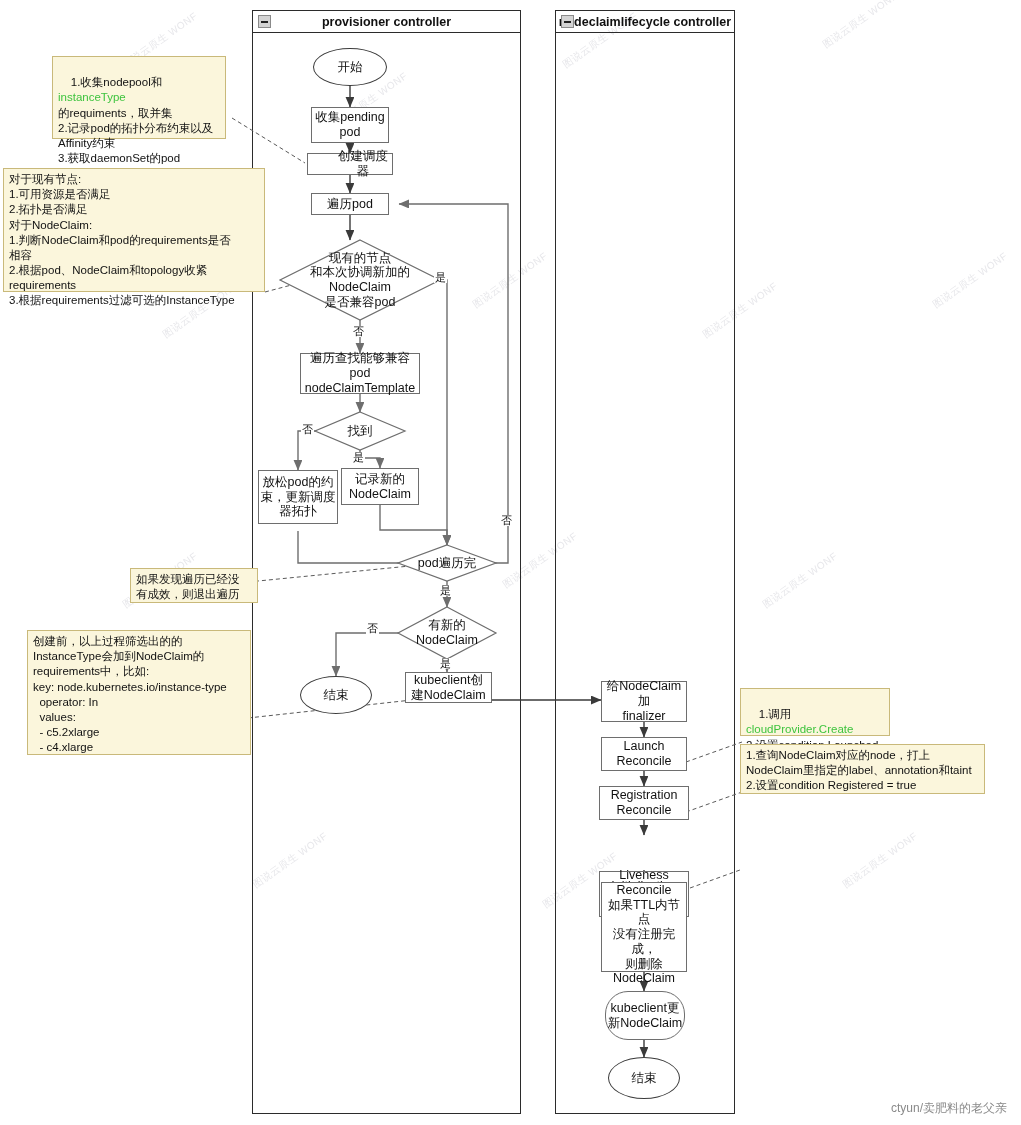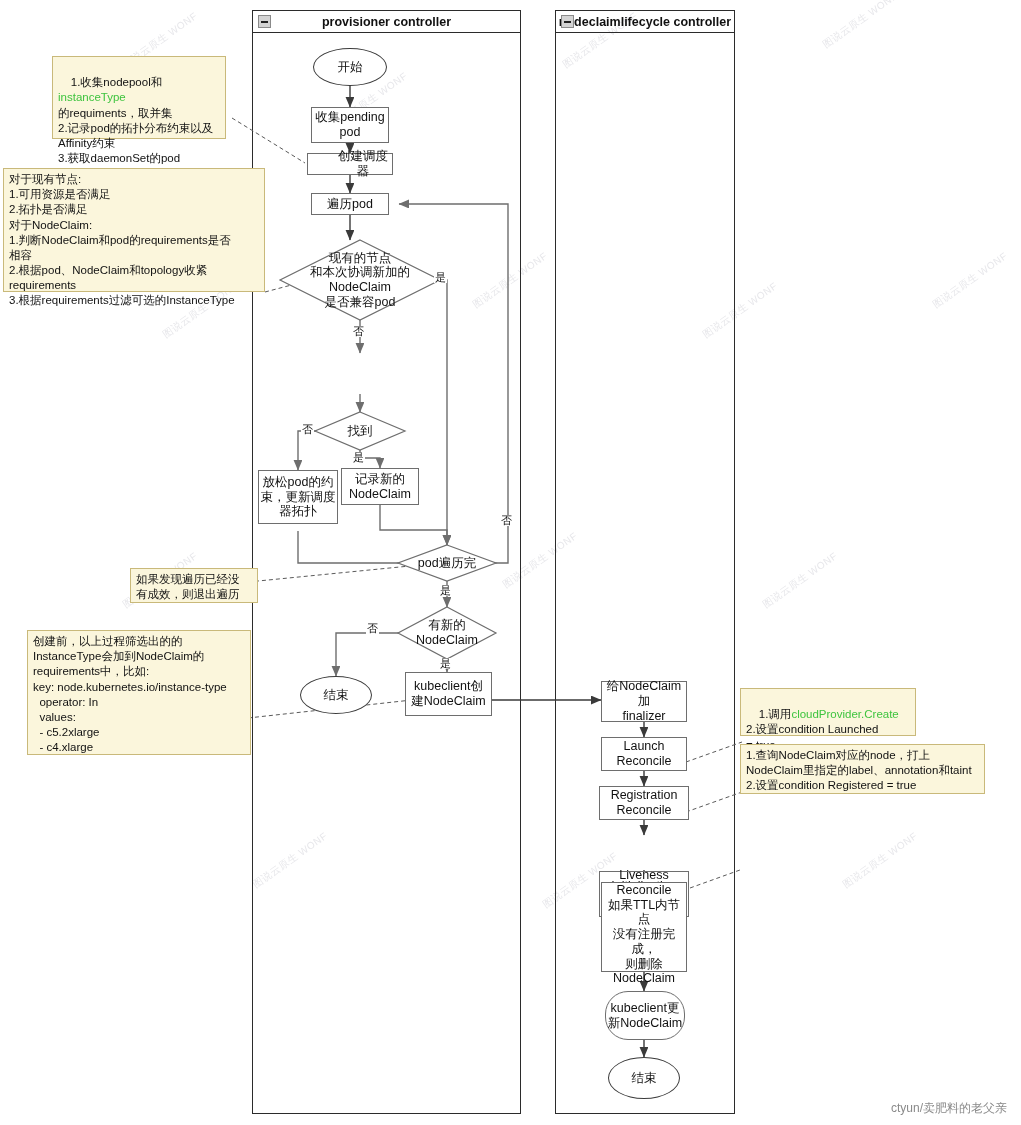--- a/index.html
+++ b/index.html
@@ -188,20 +188,22 @@
   <div class="dia-wrap" style="left:280px;top:240px;width:160px;height:80px;">
     <svg width="160" height="80">
         <polygon points="80,0 160,40 80,80 0,40" fill="#fff" stroke="#6e6e6e" stroke-width="1.2"></polygon>
       </svg>
     <div class="dia-label" style="white-space:pre-line;">现有的节点
 和本次协调新加的
 NodeClaim
 是否兼容pod</div>
   </div>
 
+  <div class="node rect" style="left:300px;top:353px;width:120px;height:41px;white-space:pre-line;">遍历查找能够兼容pod
+nodeClaimTemplate</div>
 
   <div class="dia-wrap" style="left:315px;top:412px;width:90px;height:38px;">
     <svg width="90" height="38">
         <polygon points="45,0 90,19 45,38 0,19" fill="#fff" stroke="#6e6e6e" stroke-width="1.2"></polygon>
       </svg>
     <div class="dia-label">找到</div>
   </div>
 
   <div class="node rect" style="left:341px;top:468px;width:78px;height:37px;white-space:pre-line;">记录新的
 NodeClaim</div>
@@ -220,21 +222,21 @@
   <div class="dia-wrap" style="left:398px;top:607px;width:98px;height:52px;">
     <svg width="98" height="52">
         <polygon points="49,0 98,26 49,52 0,26" fill="#fff" stroke="#6e6e6e" stroke-width="1.2"></polygon>
       </svg>
     <div class="dia-label" style="white-space:pre-line;">有新的
 NodeClaim</div>
   </div>
 
   <div class="node term" style="left:300px;top:676px;width:72px;height:38px;">结束</div>
 
-  <div class="node rect" style="left:405px;top:672px;width:87px;height:44px;white-space:pre-line;">kubeclient创
+  <div class="node rect" style="left:405px;top:672px;width:87px;height:31px;white-space:pre-line;">kubeclient创
 建NodeClaim</div>
 
   <div class="elbl" style="left:434px;top:272px;">是</div>
   <div class="elbl" style="left:352px;top:326px;">否</div>
   <div class="elbl" style="left:301px;top:424px;">否</div>
   <div class="elbl" style="left:352px;top:452px;">是</div>
   <div class="elbl" style="left:500px;top:515px;">否</div>
   <div class="elbl" style="left:439px;top:585px;">是</div>
   <div class="elbl" style="left:366px;top:623px;">否</div>
   <div class="elbl" style="left:439px;top:658px;">是</div>
@@ -286,21 +288,21 @@
 
   <div class="note" style="left:27px;top:630px;width:224px;height:125px;">创建前，以上过程筛选出的的
 InstanceType会加到NodeClaim的
 requirements中，比如:
 key: node.kubernetes.io/instance-type
   operator: In
   values:
   - c5.2xlarge
   - c4.xlarge</div>
 
-  <div class="note" style="left:740px;top:688px;width:176px;height:48px;">
+  <div class="note" style="left:740px;top:688px;width:150px;height:48px;">
     <span>1.调用</span><span class="g">cloudProvider.Create</span><span>
 2.设置condition Launched
 = true</span>
   </div>
 
   <div class="note" style="left:740px;top:744px;width:245px;height:50px;">1.查询NodeClaim对应的node，打上
 NodeClaim里指定的label、annotation和taint
 2.设置condition Registered = true</div>
 
 

